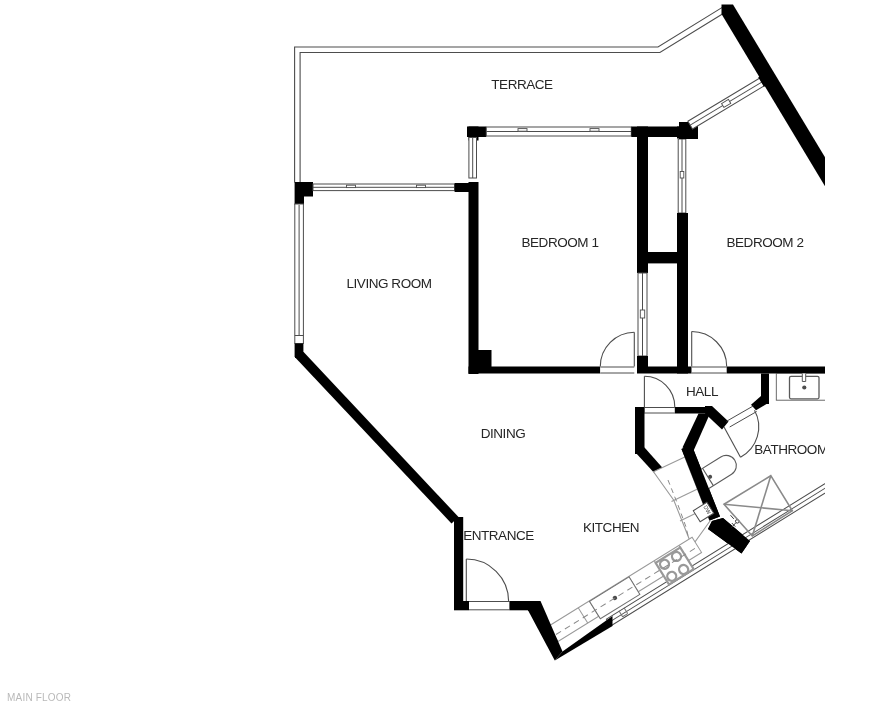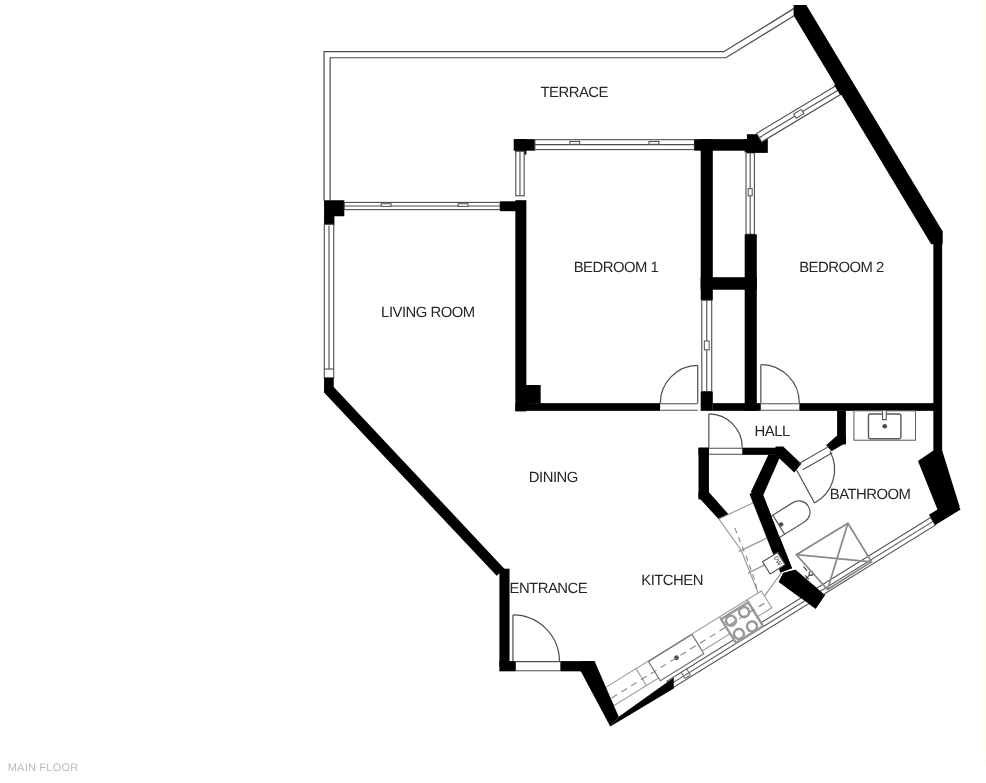--- a/index.html
+++ b/index.html
@@ -1,16 +1,16 @@
 <!DOCTYPE html>
 <html><head>
 <meta charset="utf-8">
 <style>
   html,body{margin:0;padding:0;background:#ffffff;}
-  .wrap{width:896px;height:712px;position:relative;background:#fef9c3;overflow:hidden;will-change:transform;}
+  .wrap{width:825px;height:712px;position:relative;background:#f0abfc;overflow:hidden;will-change:transform;}
   text{font-family:"Liberation Sans",sans-serif;}
   .lbl{font-size:13.5px;letter-spacing:-0.45px;fill:#262626;}
   .small{font-size:10px;fill:#b9b9b9;letter-spacing:0.2px;}
 </style>
 </head>
 <body>
 <div class="wrap">
 <svg width="896" height="712" viewBox="0 0 896 712">
 <rect x="0" y="0" width="896" height="712" fill="#ffffff"></rect>
 

